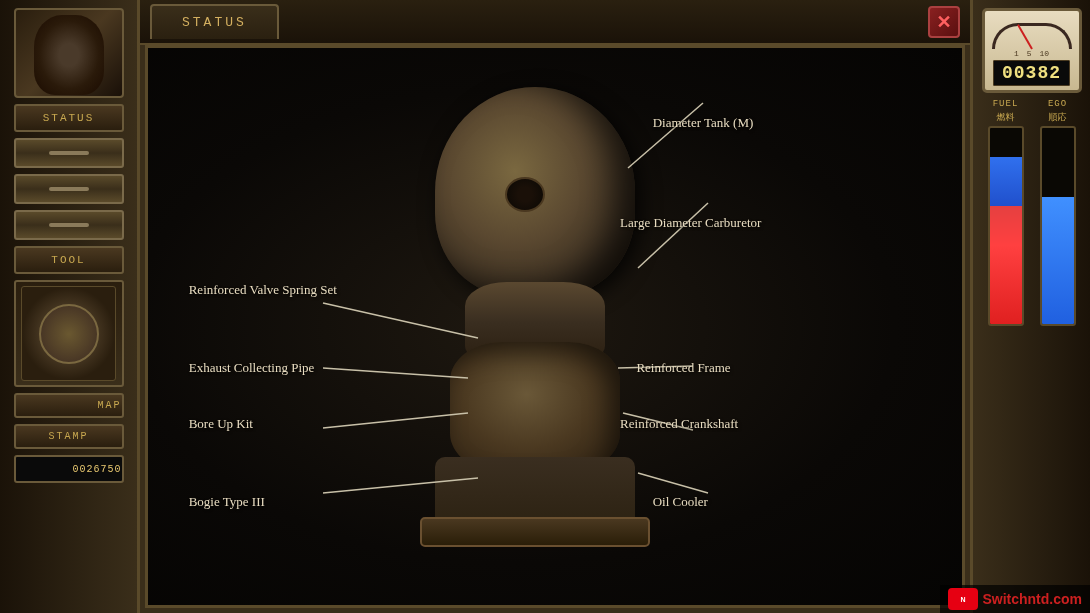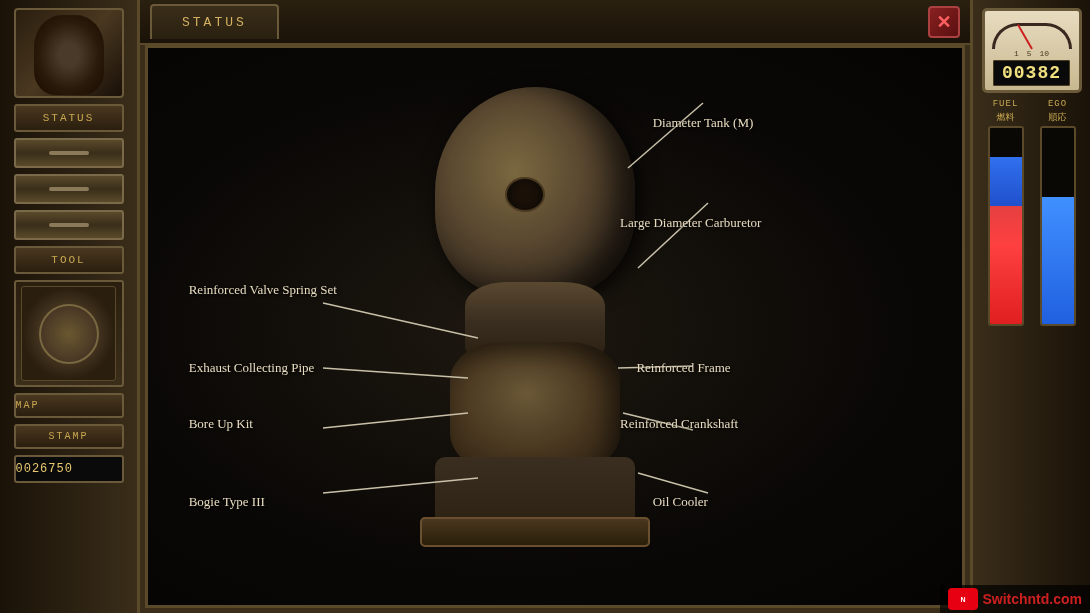--- a/index.html
+++ b/index.html
@@ -128,21 +128,21 @@
     }
 
     .sidebar-map-label {
       width: 110px;
       height: 25px;
       background: linear-gradient(to bottom, #4a3820, #2a1e0e);
       border: 2px solid #6a5a3a;
       border-radius: 3px;
       display: flex;
       align-items: center;
-      justify-content: flex-start;
+      justify-content: flex-end;
       font-size: 10px;
       color: #c8a850;
       letter-spacing: 2px;
       font-family: 'Courier New', monospace;
     }
 
     .sidebar-stamp-label {
       width: 110px;
       height: 25px;
       background: linear-gradient(to bottom, #4a3820, #2a1e0e);
@@ -158,22 +158,22 @@
     }
 
     .sidebar-score {
       width: 110px;
       height: 28px;
       background: #0a0a0a;
       border: 2px solid #6a5a3a;
       border-radius: 3px;
       display: flex;
       align-items: center;
-      justify-content: flex-start;
-      font-size: 12px;
+      justify-content: flex-end;
+      font-size: 10px;
       color: #e8c870;
       font-family: 'Courier New', monospace;
       letter-spacing: 1px;
     }
 
     
     .center-content {
       flex: 1;
       display: flex;
       flex-direction: column;

